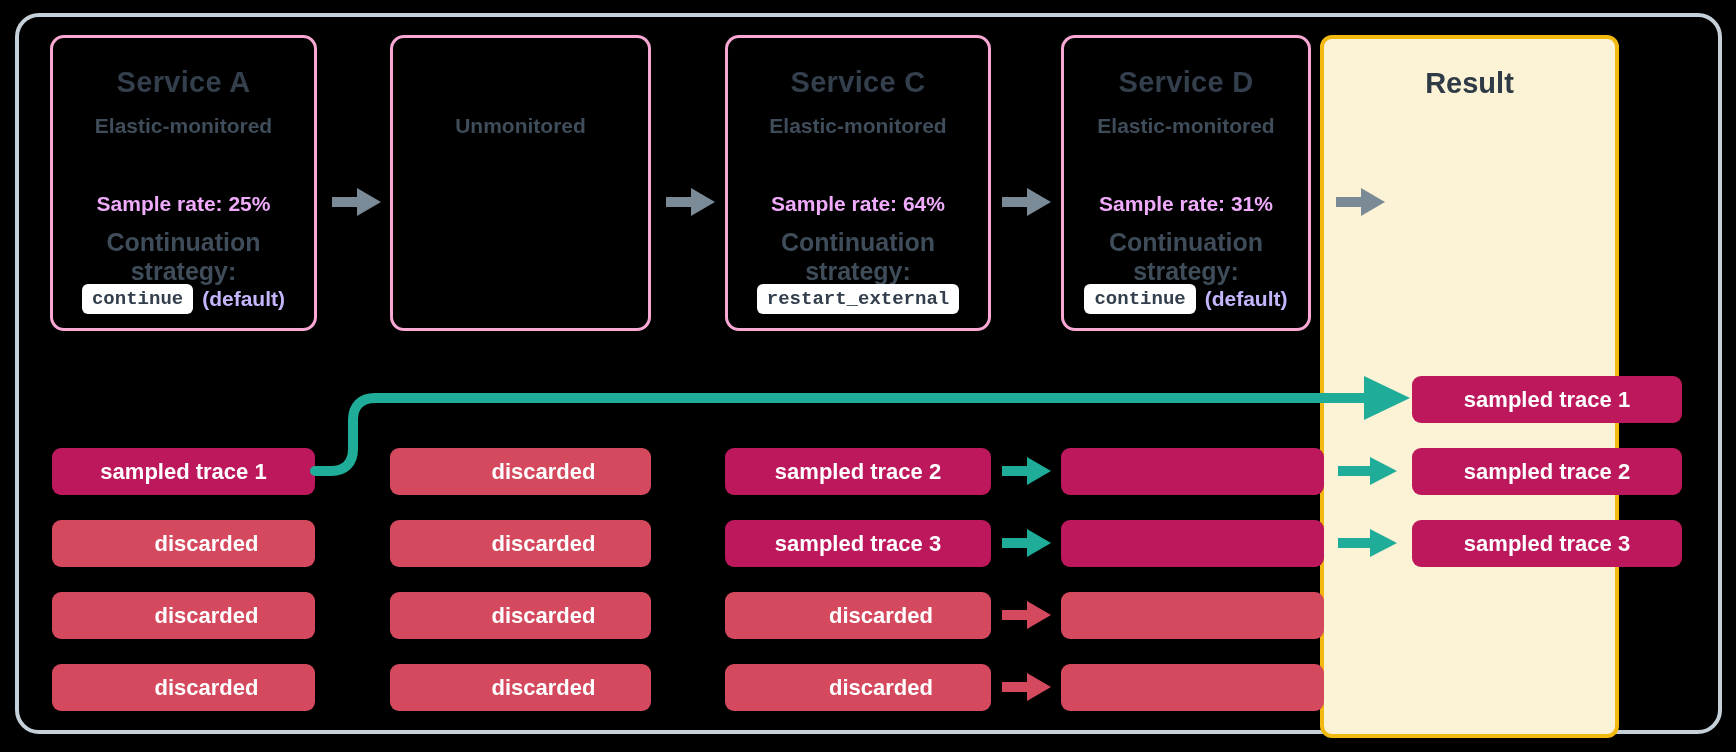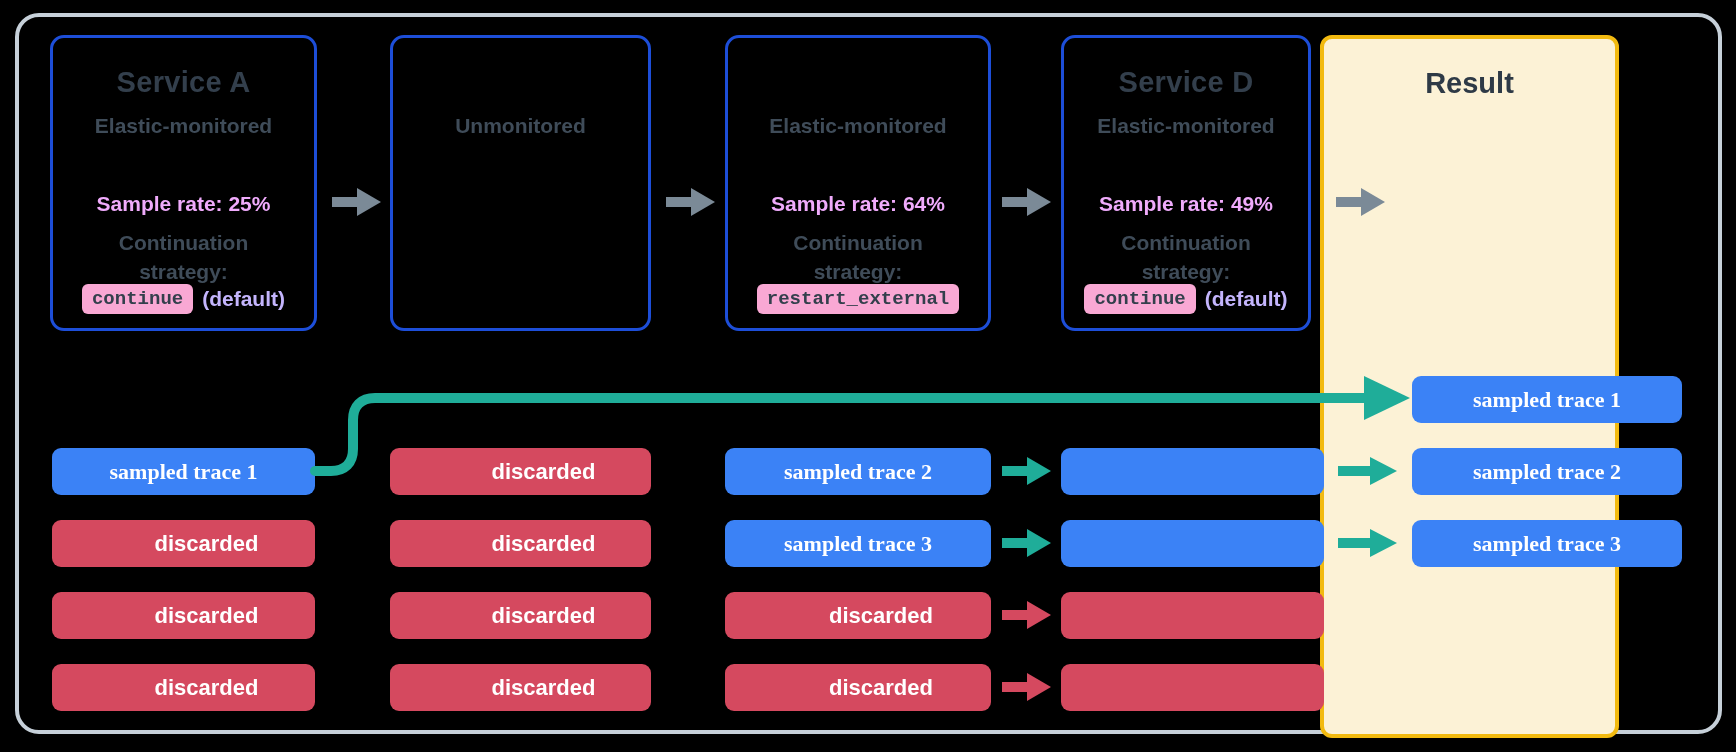--- a/index.html
+++ b/index.html
@@ -6,63 +6,63 @@
   .canvas{
     position:relative;width:1736px;height:752px;background:#000;overflow:hidden;
     font-family:"Liberation Sans", sans-serif;
   }
   .outer-frame{
     position:absolute;left:15px;top:13px;width:1707px;height:721px;
     border:4px solid #c6d0d9;border-radius:24px;box-sizing:border-box;
   }
   .svc-box{
     position:absolute;top:35px;height:296px;
-    border:3px solid #1d4ed8;border-radius:14px;box-sizing:border-box;
+    border:3px solid #f9a8d4;border-radius:14px;box-sizing:border-box;
   }
   .svc-title{
     position:absolute;top:28px;left:0;right:0;text-align:center;
     font-size:29px;font-weight:800;color:#333f4c;letter-spacing:.3px;
   }
   .svc-sub{
     position:absolute;top:76px;left:0;right:0;text-align:center;
     font-size:21px;font-weight:600;color:#3f4c59;
   }
   .svc-rate{
     position:absolute;top:154px;left:0;right:0;text-align:center;
     font-size:21px;font-weight:600;color:#f0abfc;
   }
   .svc-cont{
     position:absolute;top:190px;left:0;right:0;margin:0 auto;width:190px;
-    text-align:center;line-height:29px;font-size:21px;font-weight:600;color:#3f4c59;
+    text-align:center;line-height:29px;font-size:25px;font-weight:600;color:#3f4c59;
   }
   .svc-chip-row{
     position:absolute;top:246px;left:0;right:0;
     display:flex;justify-content:center;align-items:center;gap:9px;
   }
   .chip{
-    background:#f9a8d4;color:#333f4c;font-family:"Liberation Mono", monospace;
+    background:#ffffff;color:#333f4c;font-family:"Liberation Mono", monospace;
     font-size:19px;font-weight:700;padding:4px 10px;border-radius:6px;white-space:nowrap;text-align:right;
   }
   .chip:empty{display:none;}
   .chip-suffix{font-size:21px;font-weight:700;color:#c4b5fd;}
   .chip-suffix:empty{display:none;}
   .result-box{
     position:absolute;left:1320px;top:35px;width:299px;height:703px;
     background:#fcf2d6;border:4px solid #f2ba10;border-radius:12px;box-sizing:border-box;
   }
   .result-title{
     position:absolute;top:28px;left:0;right:0;text-align:center;
     font-size:29px;font-weight:800;color:#2e3a46;
   }
   .pill{
     position:absolute;height:47px;border-radius:9px;box-sizing:border-box;
     display:flex;align-items:center;justify-content:center;
     color:#ffffff;font-size:22px;font-weight:600;white-space:nowrap;
   }
-  .pill.teal{background:#3b82f6;font-family:Liberation Serif, serif;}
+  .pill.teal{background:#be185d;}
   .pill.red{background:#d5495f;padding-left:46px;}
   .overlay{position:absolute;left:0;top:0;pointer-events:none;}
 </style>
 </head>
 <body>
 
 <div class="canvas">
 
   <div class="outer-frame"></div>
 
@@ -75,33 +75,34 @@
       <span class="chip">continue</span>
       <span class="chip-suffix">(default)</span>
     </div>
   </div>
 
   <div class="svc-box" style="left:390px;width:261px;">
     <div class="svc-sub">Unmonitored</div>
   </div>
 
   <div class="svc-box" style="left:725px;width:266px;">
+    <div class="svc-title">Service C</div>
     <div class="svc-sub">Elastic-monitored</div>
     <div class="svc-rate">Sample rate: 64%</div>
     <div class="svc-cont">Continuation strategy:</div>
     <div class="svc-chip-row">
       <span class="chip">restart_external</span>
 
     </div>
   </div>
 
   <div class="svc-box" style="left:1061px;width:250px;">
     <div class="svc-title">Service D</div>
     <div class="svc-sub">Elastic-monitored</div>
-    <div class="svc-rate">Sample rate: 49%</div>
+    <div class="svc-rate">Sample rate: 31%</div>
     <div class="svc-cont">Continuation strategy:</div>
     <div class="svc-chip-row">
       <span class="chip">continue</span>
       <span class="chip-suffix">(default)</span>
     </div>
   </div>
 
   <div class="result-box">
     <div class="result-title">Result</div>
   </div>

